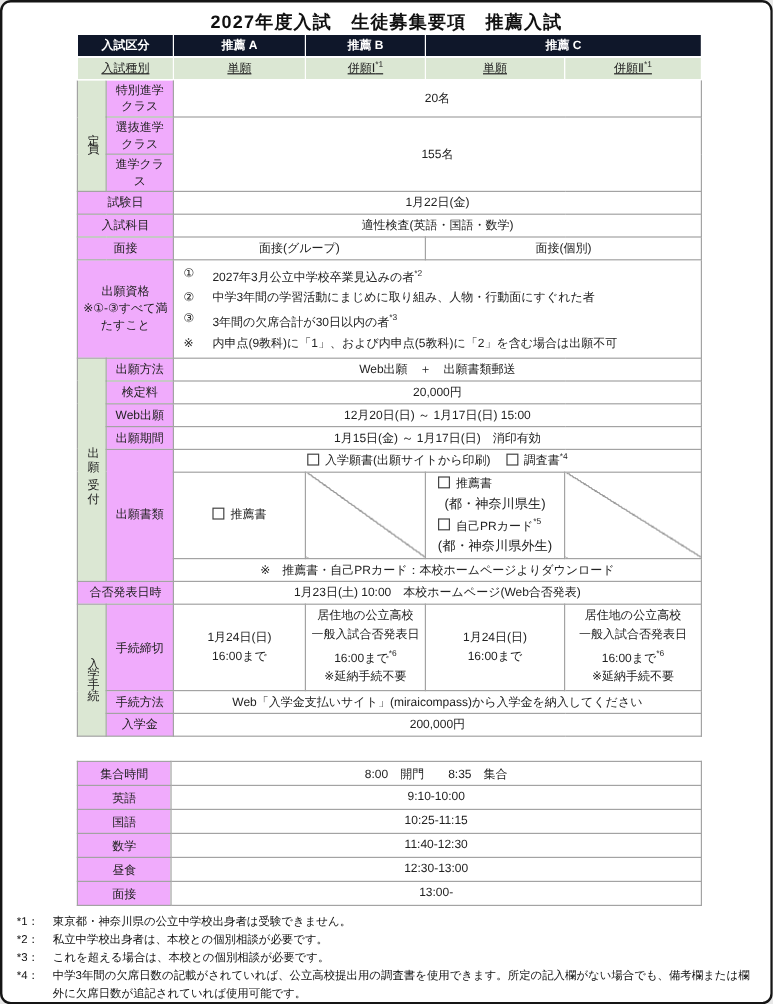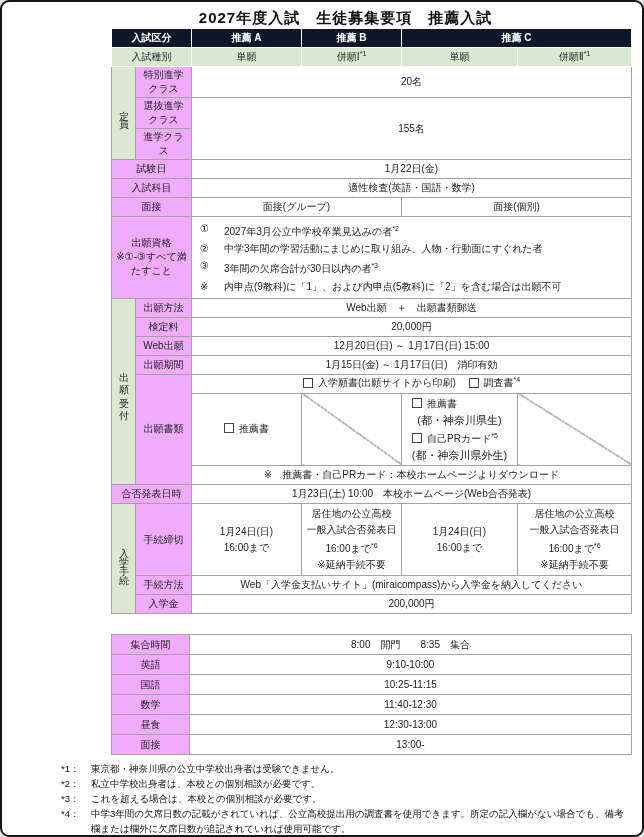--- a/index.html
+++ b/index.html
@@ -1,31 +1,31 @@
 <!DOCTYPE html>
 <html><head>
 <meta charset="utf-8">
 <style>
   html,body{margin:0;padding:0;background:#e8e8e8;}
   .page{
     width:644px;height:837px;box-sizing:border-box;margin:0 auto;
     background:#ffffff;border:2px solid #151515;border-radius:9px;
     font-family:"Liberation Sans","DejaVu Sans",sans-serif;
-    color:#222;overflow:hidden;position:relative;padding-left:47px;
+    color:#222;overflow:hidden;position:relative;
   }
   .title{
     text-align:center;font-size:15px;font-weight:bold;color:#111;
     margin-top:7px;letter-spacing:1px;
   }
   table{border-collapse:collapse;table-layout:fixed;}
   .main,.sched{margin-left:62px;width:520px;font-size:10px;}
   td{border:1px solid #a3a3a3;padding:1px 3px;text-align:center;vertical-align:middle;
      overflow:hidden;}
   .hdr td{background:#0f172a;color:#ffffff;font-weight:bold;border-color:#ffffff;height:16px;}
-  .typ td{background:#dbe7d3;border-color:#ffffff;height:16px;color:#222;}
+  .typ td{background:#dbe7d3;border-color:#ffffff;height:16px;color:#222;text-decoration:underline;}
   .lg{background:#f0abfc;}
   .vcell{background:#dbe7d3;padding:0;}
   .vtext{writing-mode:vertical-rl;text-orientation:upright;letter-spacing:9px;
          display:inline-block;line-height:1;}
   .h19{height:19px;} .h22{height:22px;}
   .elig-list{padding:3px 2px 3px 8px;}
   .elig-row{display:flex;text-align:left;line-height:17px;}
   .elig-num{width:24px;flex:0 0 24px;}
   .note{font-size:7px;vertical-align:super;}
   .cbx{display:inline-block;width:8px;height:8px;border:1px solid #444;

